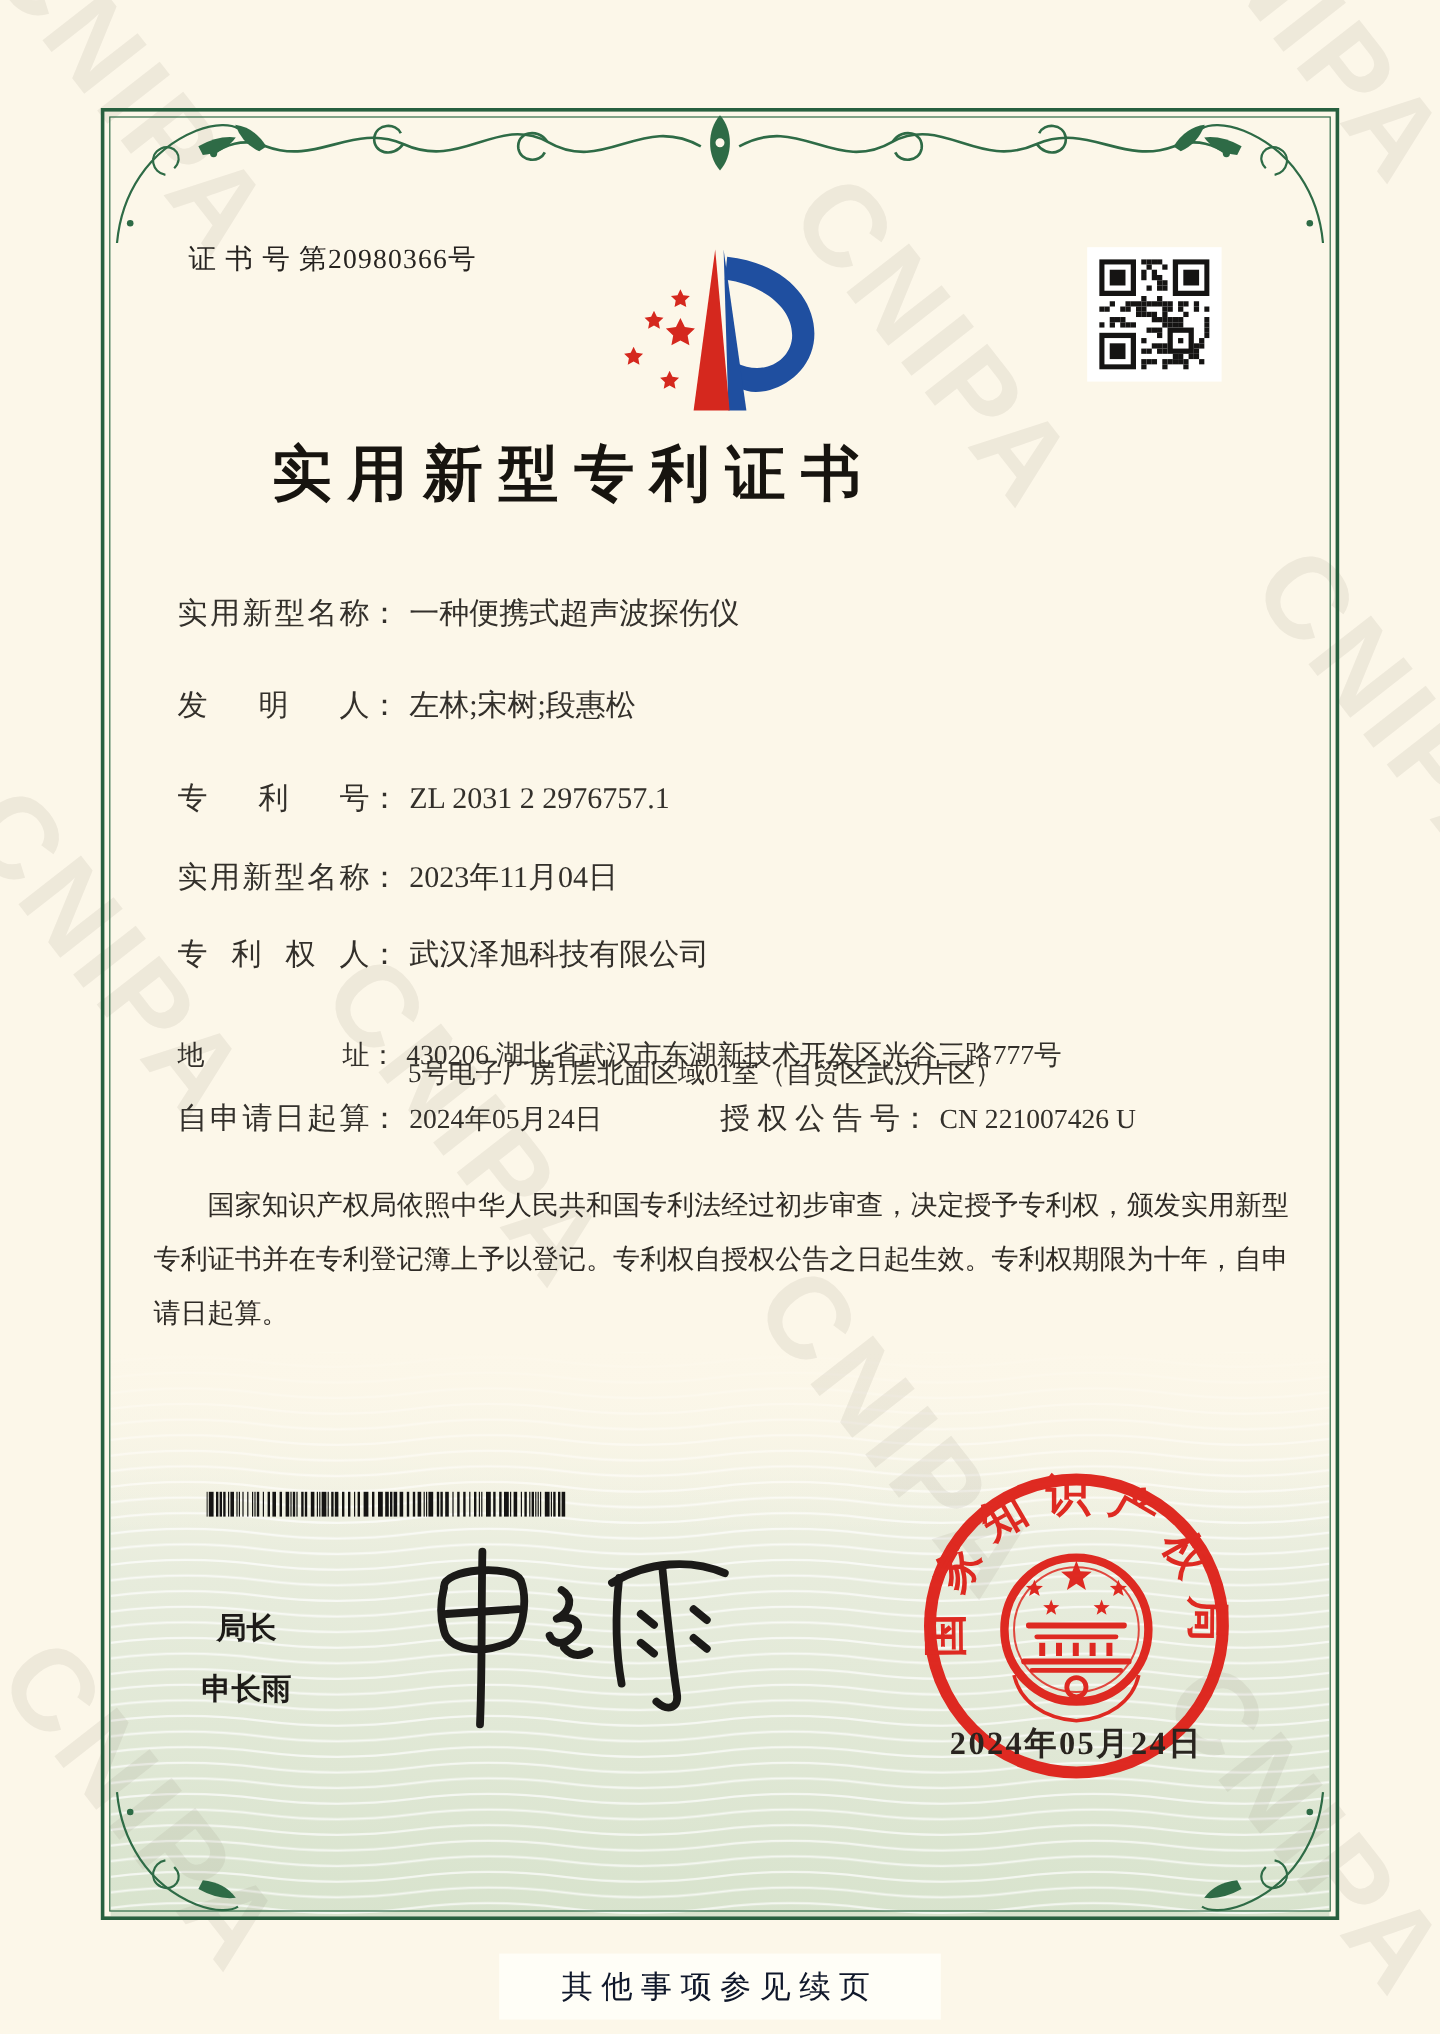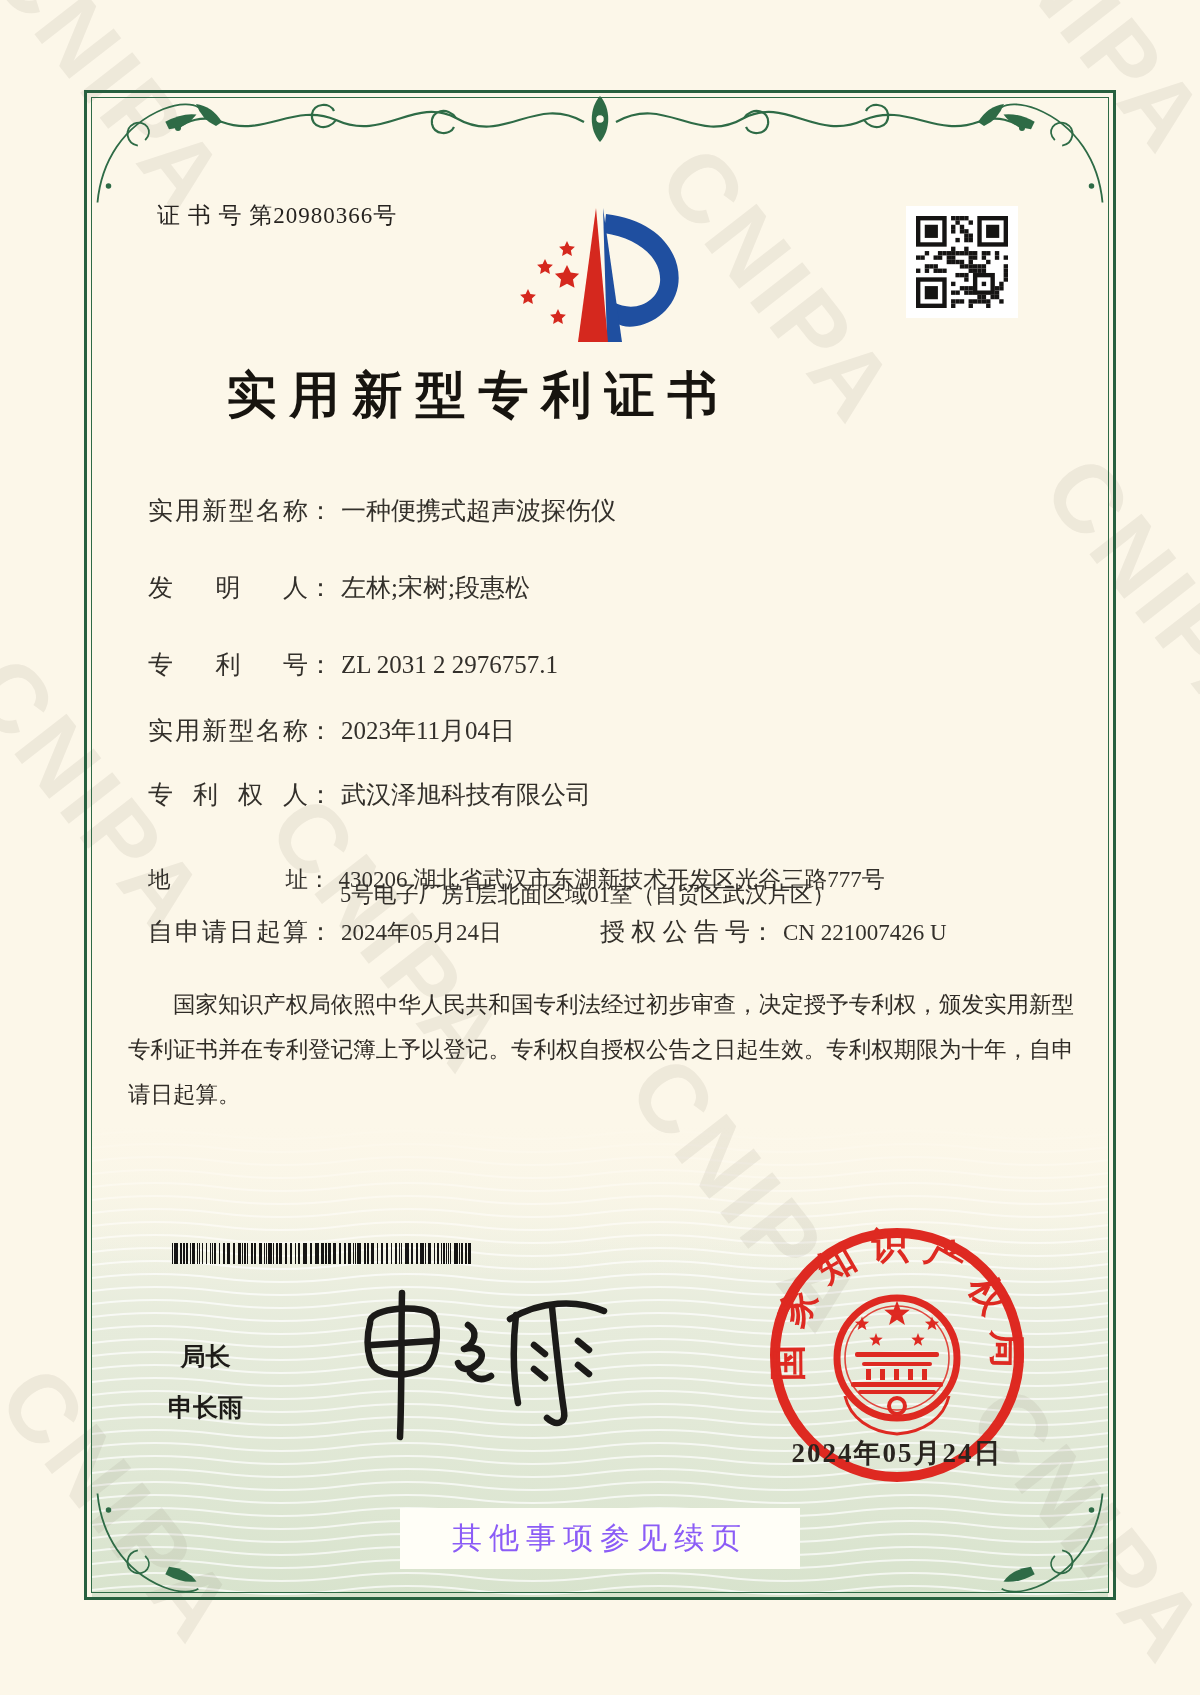--- a/index.html
+++ b/index.html
@@ -41,22 +41,22 @@
   .barcode{position:absolute;left:172px;top:1243px;z-index:5;}
   .sig-block{position:absolute;left:168px;top:1340px;z-index:5;
              font-family:"Liberation Sans","DejaVu Sans",sans-serif;font-size:25px;font-weight:600;color:#1d1b18;text-align:center;}
   .sig-block div{margin-bottom:18px;}
   .sig-draw{position:absolute;left:350px;top:1285px;z-index:5;}
   
   .seal{position:absolute;left:760px;top:1220px;z-index:6;opacity:.96;}
   
   .page-ind{position:absolute;left:0;width:1200px;top:1547px;text-align:center;font-size:19px;
             color:#2c2925;z-index:5;}
-  .note-box{position:absolute;left:50%;transform:translateX(-50%);top:1508px;background:#fffef7;
-            padding:10px 52px;font-size:30px;letter-spacing:7px;color:#8b5cf6;z-index:5;white-space:nowrap;}
+  .note-box{position:absolute;left:50%;transform:translateX(-50%);top:1628px;background:#fffef7;
+            padding:10px 52px;font-size:26px;letter-spacing:7px;color:#0f172a;z-index:5;white-space:nowrap;}
 </style>
 </head>
 <body>
 
 <div class="page">
 
   <div class="wave-zone">
     <svg width="1016" height="470" viewBox="0 0 1016 470">
       <defs>
         <linearGradient id="gz" x1="0" y1="0" x2="0" y2="1">

